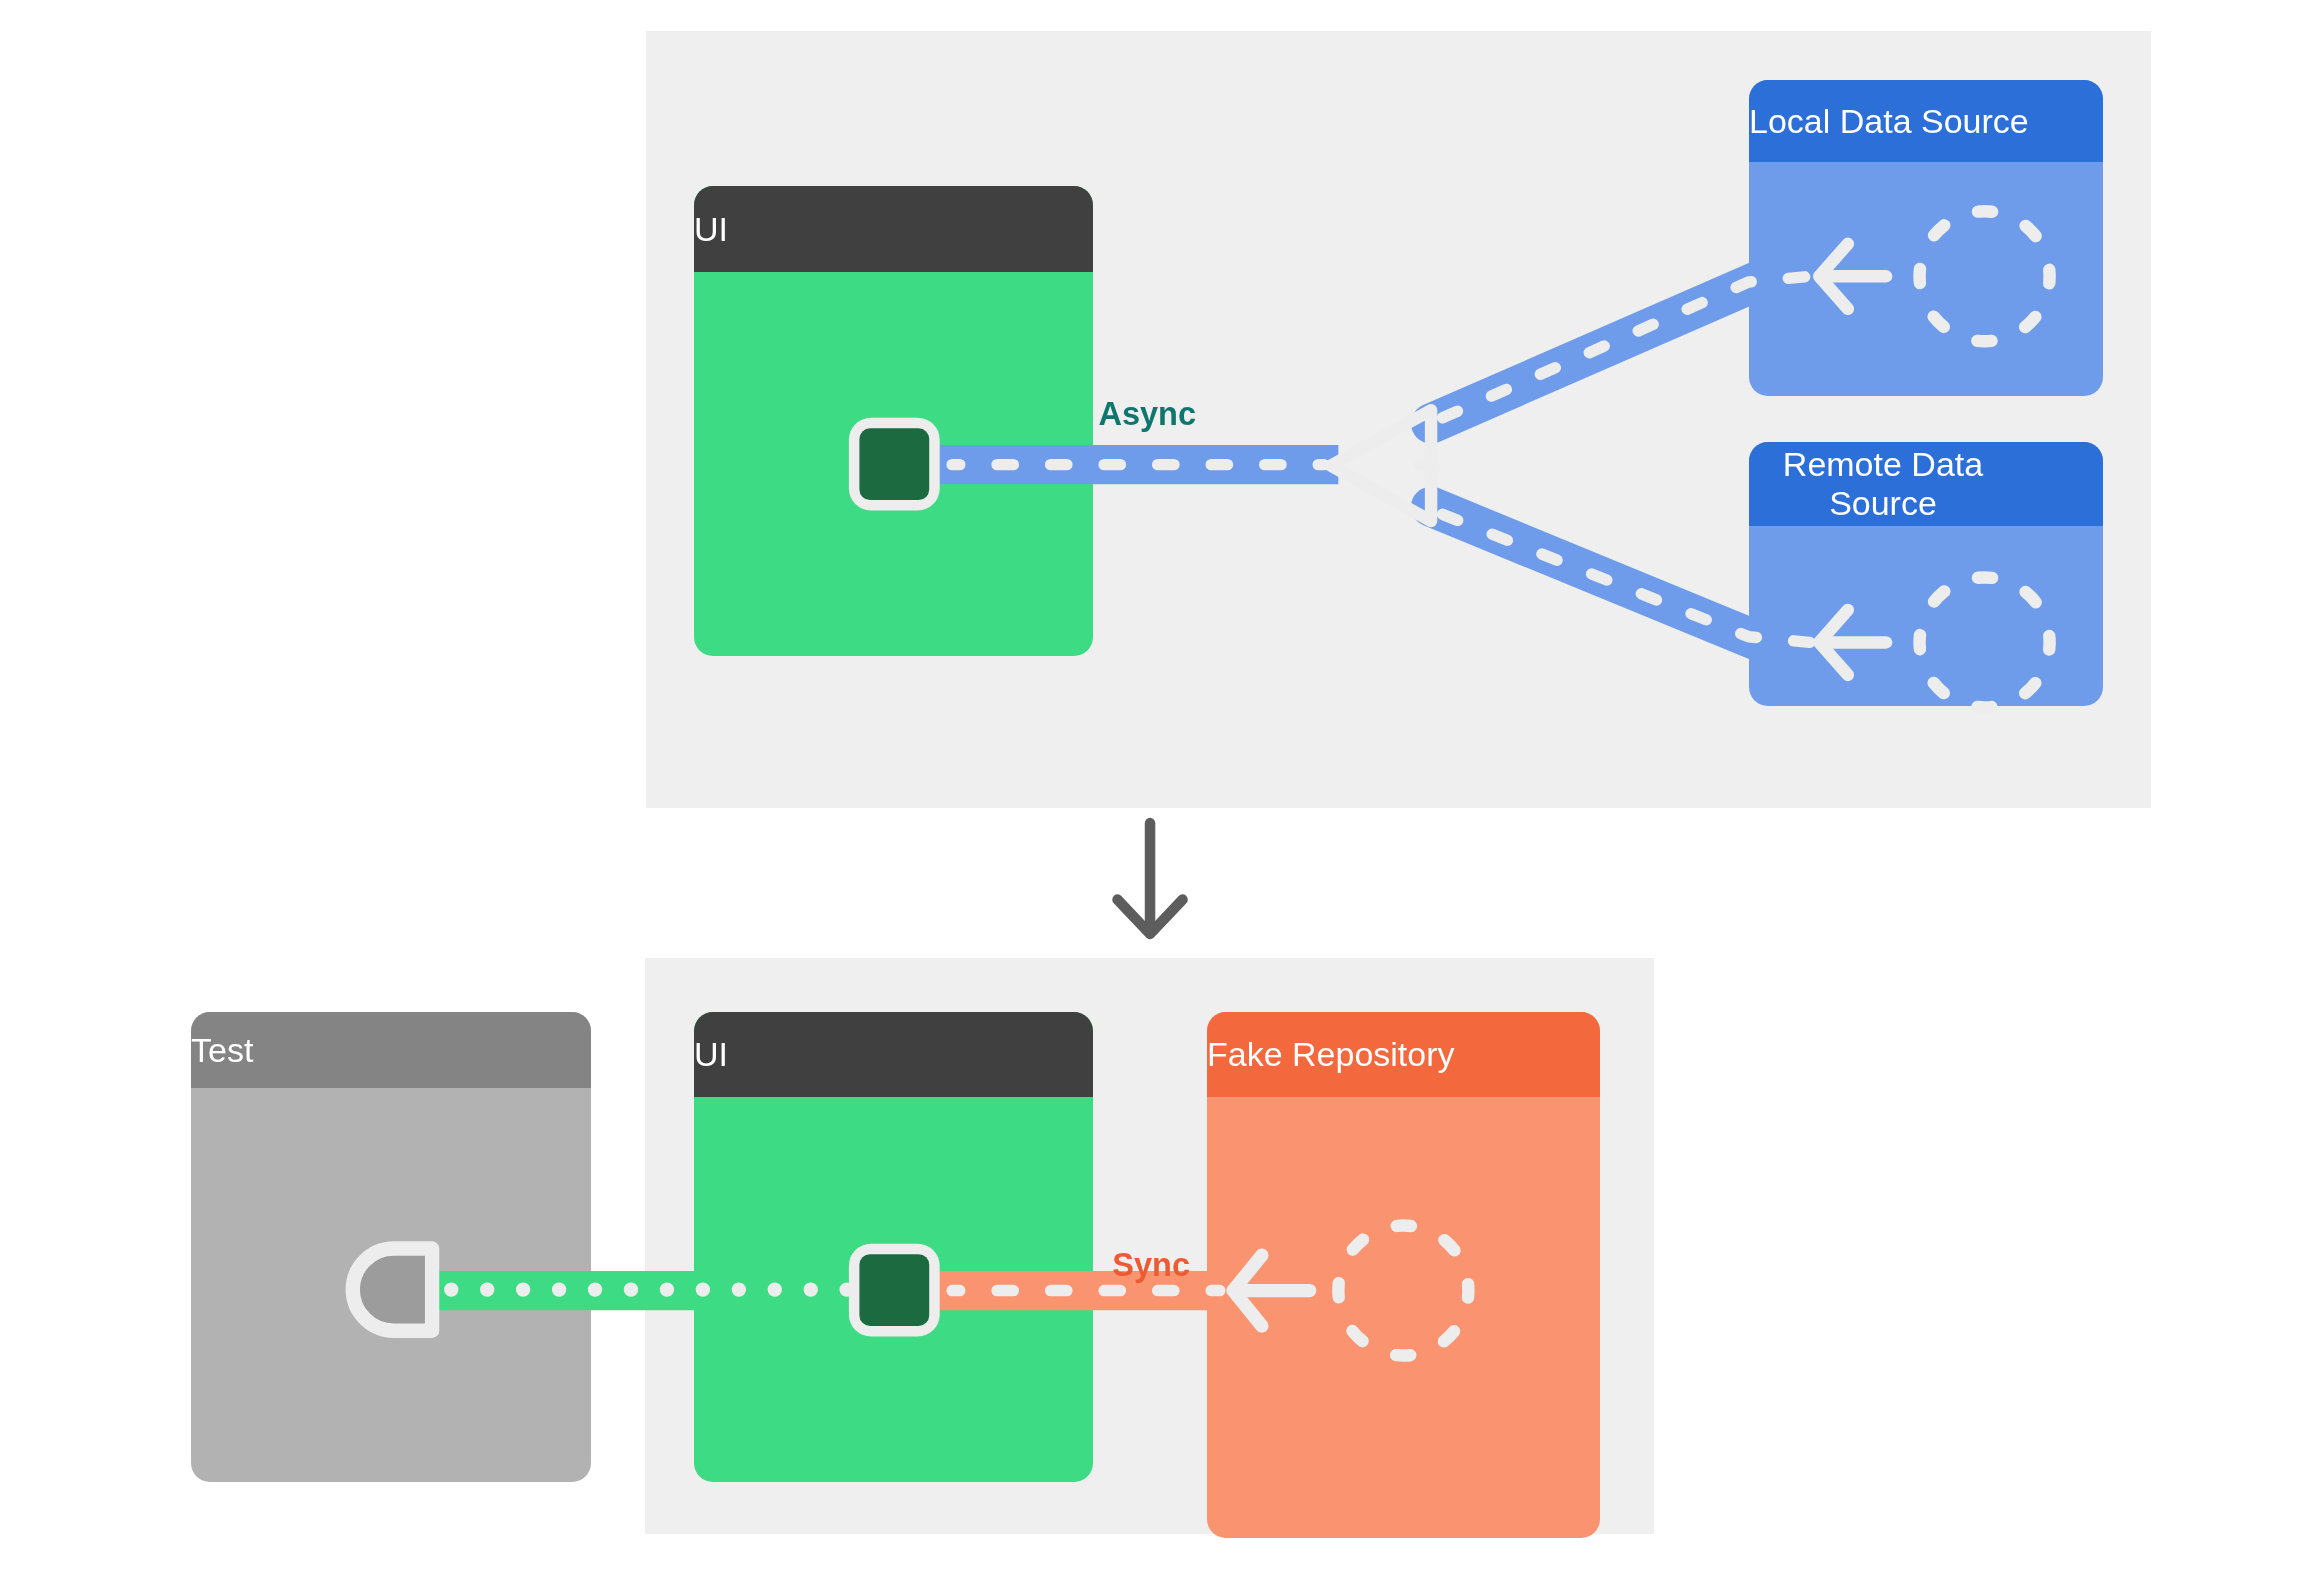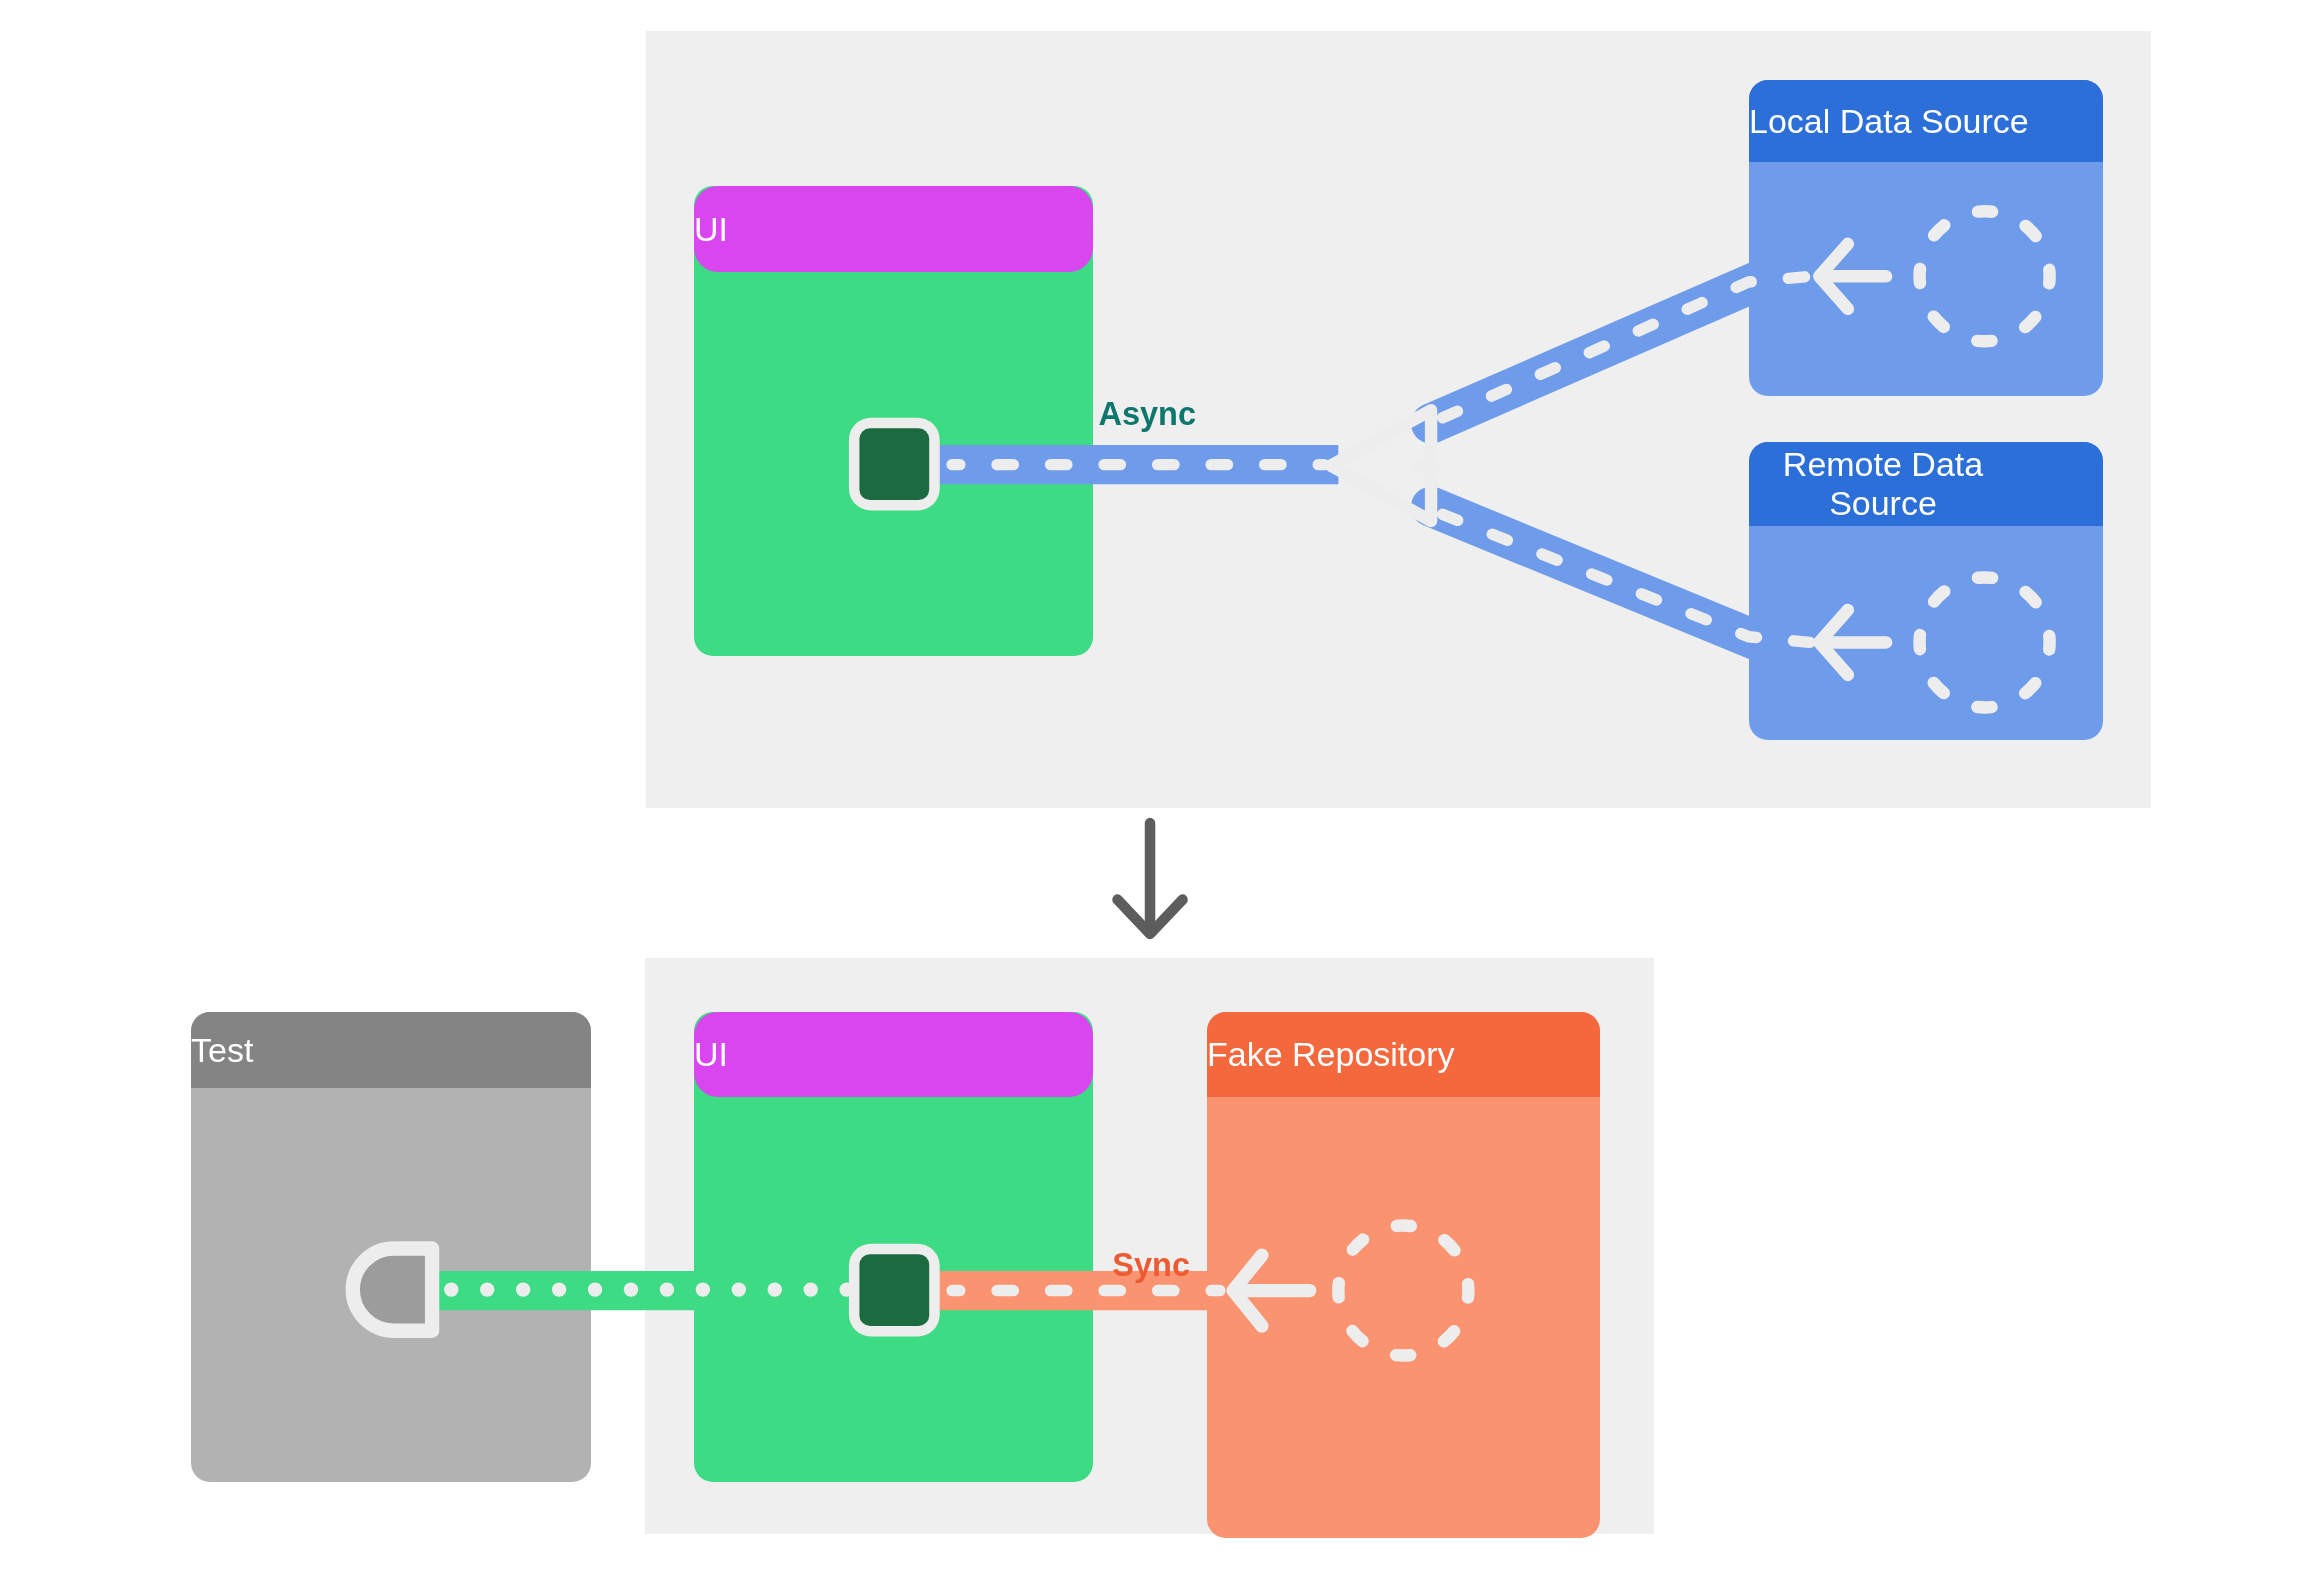--- a/index.html
+++ b/index.html
@@ -7,21 +7,21 @@
     position:relative;width:2323px;height:1586px;overflow:hidden;
     font-family:"Liberation Sans",sans-serif;background:#ffffff;
   }
   .panel{position:absolute;background:#efefef;}
   .box{position:absolute;border-radius:19px;}
   .box .hdr{
     position:absolute;left:0;top:0;width:100%;height:86px;
     border-radius:19px 19px 0 0;display:flex;align-items:center;justify-content:flex-start;
     color:#ffffff;font-size:34px;line-height:39px;text-align:center;
   }
-  .green  {background:#3ddc84;} .green  .hdr{background:#d946ef;border-radius:24px;}
+  .green  {background:#3ddc84;} .green  .hdr{background:#404040;}
   .blue   {background:#6f9cea;} .blue   .hdr{background:#2c6fd8;}
   .orange {background:#f99370;} .orange .hdr{background:#f3683c;}
   .gray   {background:#b2b2b2;} .gray   .hdr{background:#848484;}
   .wrapspan{display:inline-block;max-width:268px;}
   .flowlabel{
     position:absolute;width:239px;height:38px;font-size:32.5px;font-weight:bold;
     text-align:right;line-height:38px;
   }
   #async-label{left:957px;top:395px;color:#0f766e;}
   #sync-label{left:951px;top:1222px;color:#ee5b32;margin-top:24px;}
@@ -66,21 +66,21 @@
   <svg class="layer" width="2323" height="1586" viewBox="0 0 2430 1659">
     <path d="M 1497 443 L 1852 288" stroke="#6f9cea" stroke-width="42" stroke-linecap="round" fill="none"></path>
     <path d="M 1497 530 L 1852 676" stroke="#6f9cea" stroke-width="42" stroke-linecap="round" fill="none"></path>
   </svg>
 
   <div class="box blue" style="left:1749px;top:80px;width:354px;height:316px;">
     <div class="hdr" style="height:82px">
       <span>Local Data Source</span>
     </div>
   </div>
-  <div class="box blue" style="left:1749px;top:442px;width:354px;height:298px;">
+  <div class="box blue" style="left:1749px;top:442px;width:354px;height:264px;">
     <div class="hdr" style="height:84px">
       <span class="wrapspan">Remote Data Source</span>
     </div>
   </div>
 
   <svg class="layer" width="2323" height="1586" viewBox="0 0 2430 1659">
 
     <path d="M 996 486 H 1385" stroke="#ededed" stroke-width="12" stroke-linecap="round" stroke-dasharray="17 39" stroke-dashoffset="9" fill="none"></path>
 
     <path d="M 1484 487 H 1500" stroke="#ededed" stroke-width="12" stroke-linecap="round" fill="none"></path>

